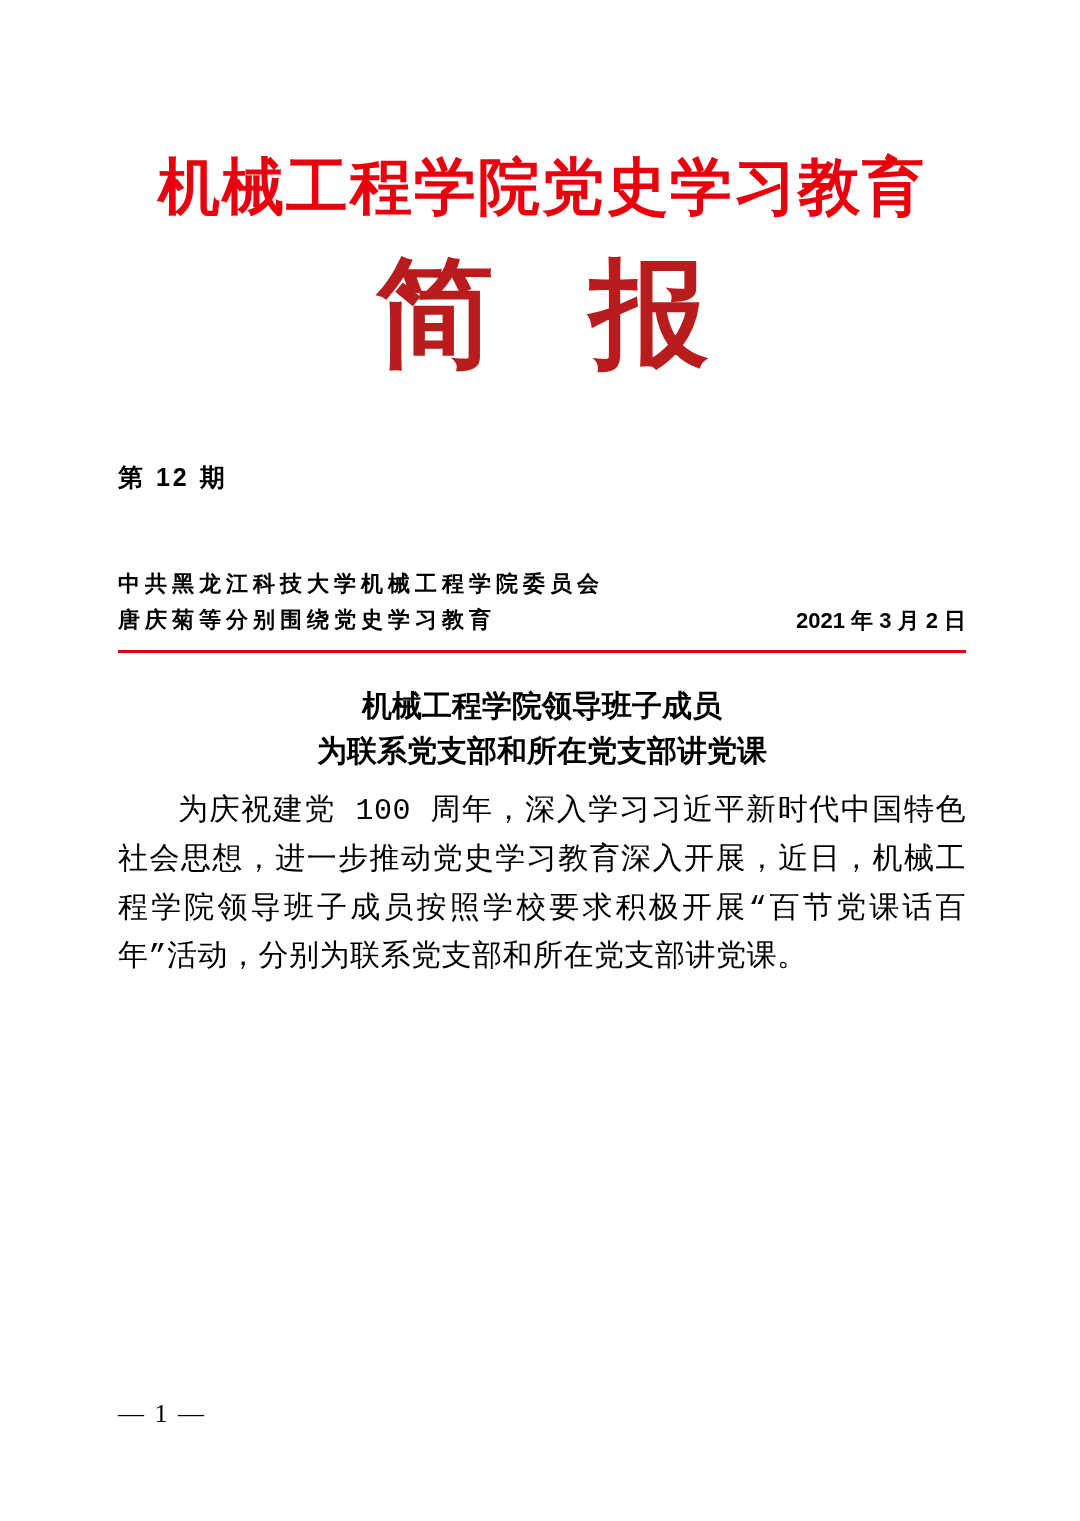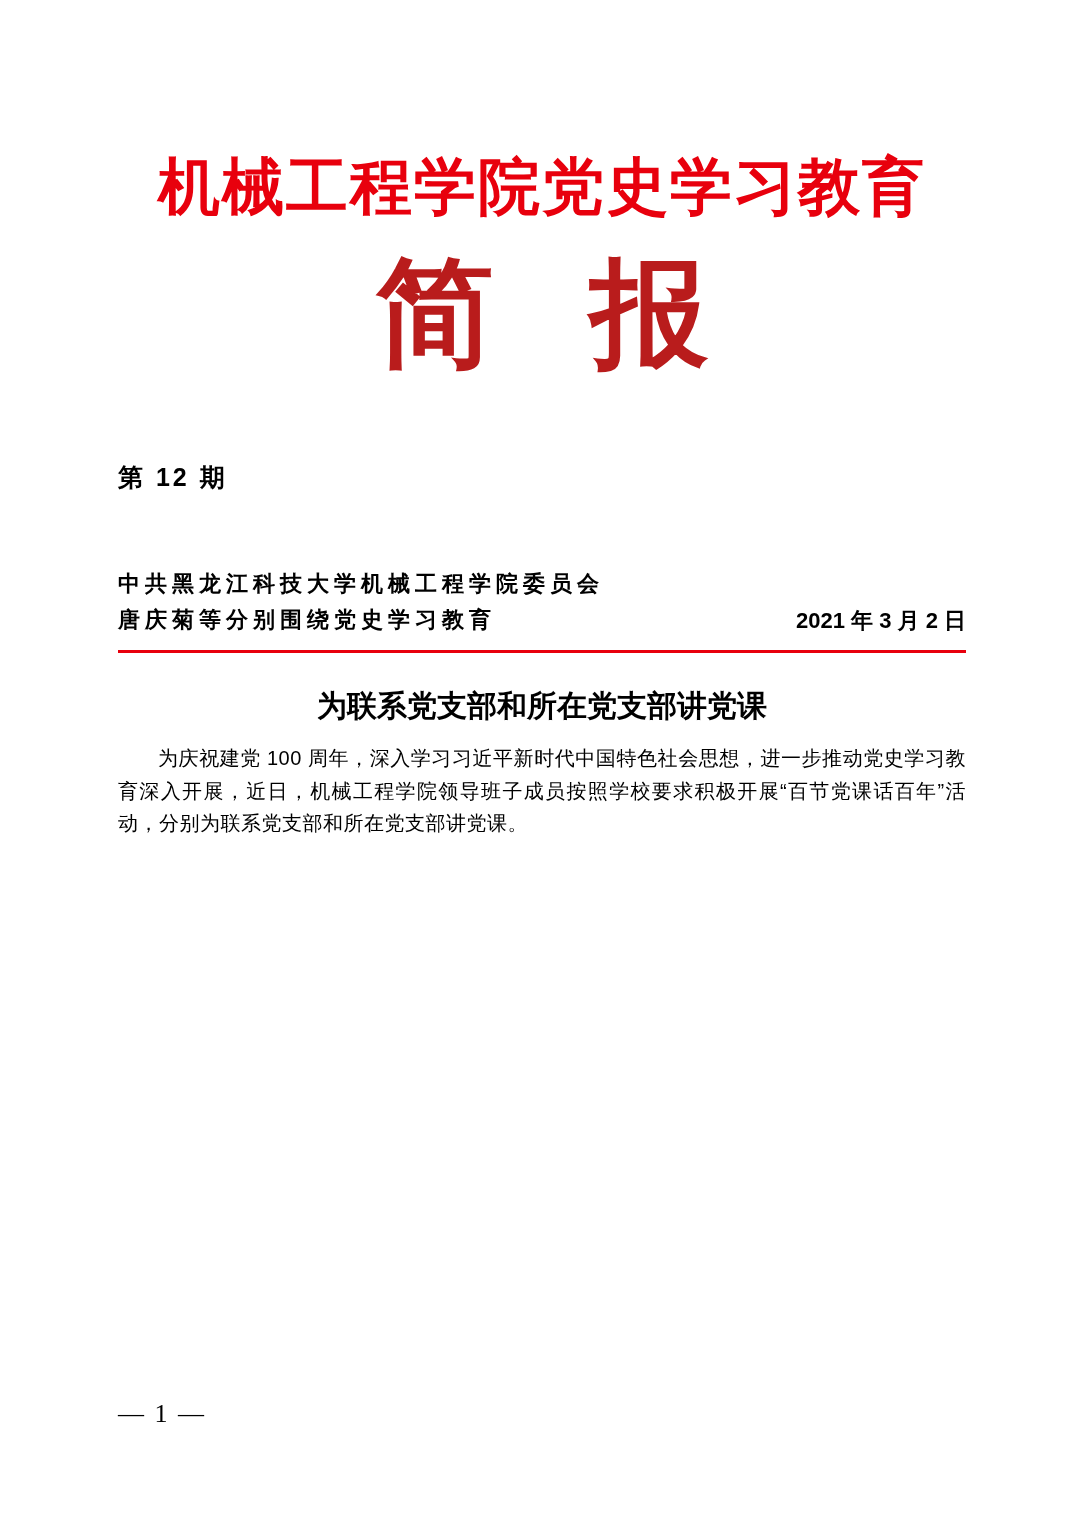--- a/index.html
+++ b/index.html
@@ -95,22 +95,22 @@
   .article-title {
     margin-top: 30px;
     text-align: center;
     font-family: "Liberation Sans", "DejaVu Sans", sans-serif;
     font-weight: bold;
     font-size: 30px;
     line-height: 1.5;
   }
   .para {
     margin-top: 12px;
-    font-family: Liberation Sans, sans-serif;
-    font-size: 20px;
+    font-family: Liberation Mono, monospace;
+    font-size: 30px;
     line-height: 1.62;
     text-align: justify;
     text-justify: inter-ideograph;
     text-indent: 2em;
     letter-spacing: 0.5px;
   }
   .para.first {
     margin-top: 14px;
   }
 
@@ -141,20 +141,21 @@
       <div class="issuer-left">
         <div>中共黑龙江科技大学机械工程学院委员会</div>
         <div>唐庆菊等分别围绕党史学习教育</div>
       </div>
       <div class="issuer-date">2021 年 3 月 2 日</div>
     </div>
 
     <div class="red-rule"></div>
 
     <div class="article-title">
+      <div>机械工程学院领导班子成员</div>
       <div>为联系党支部和所在党支部讲党课</div>
     </div>
 
     <p class="para first">为庆祝建党 100 周年，深入学习习近平新时代中国特色社会思想，进一步推动党史学习教育深入开展，近日，机械工程学院领导班子成员按照学校要求积极开展“百节党课话百年”活动，分别为联系党支部和所在党支部讲党课。</p>
 
 
   </div>
 
   <div class="page-number">— 1 —</div>
 </div>

